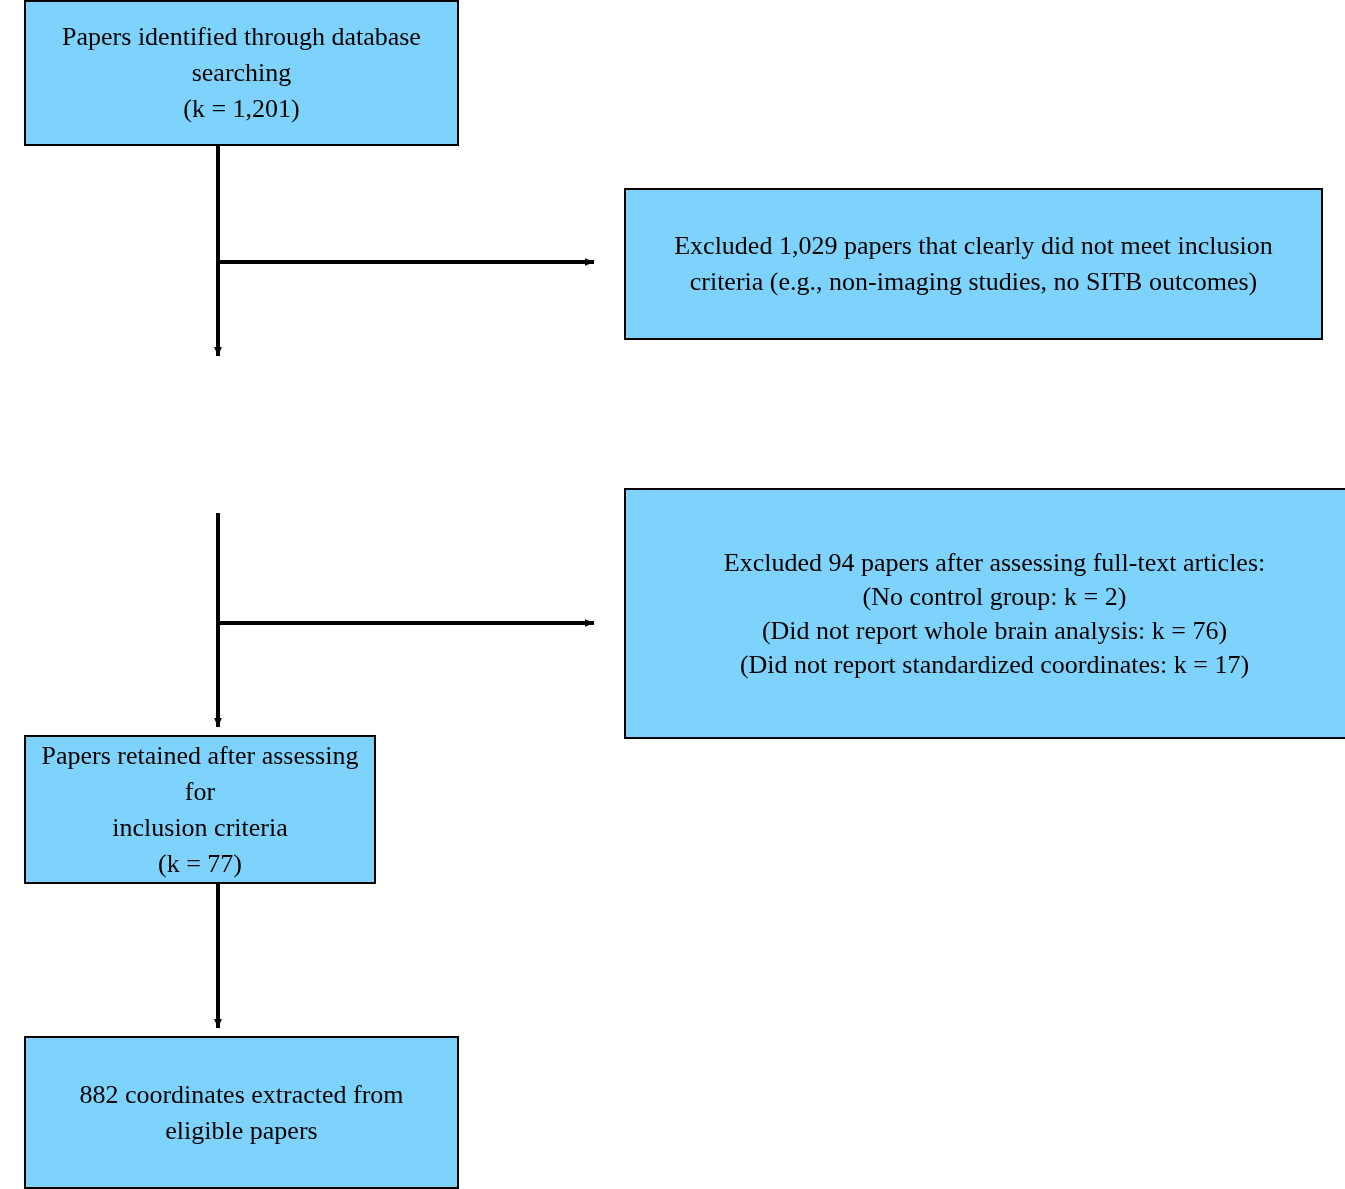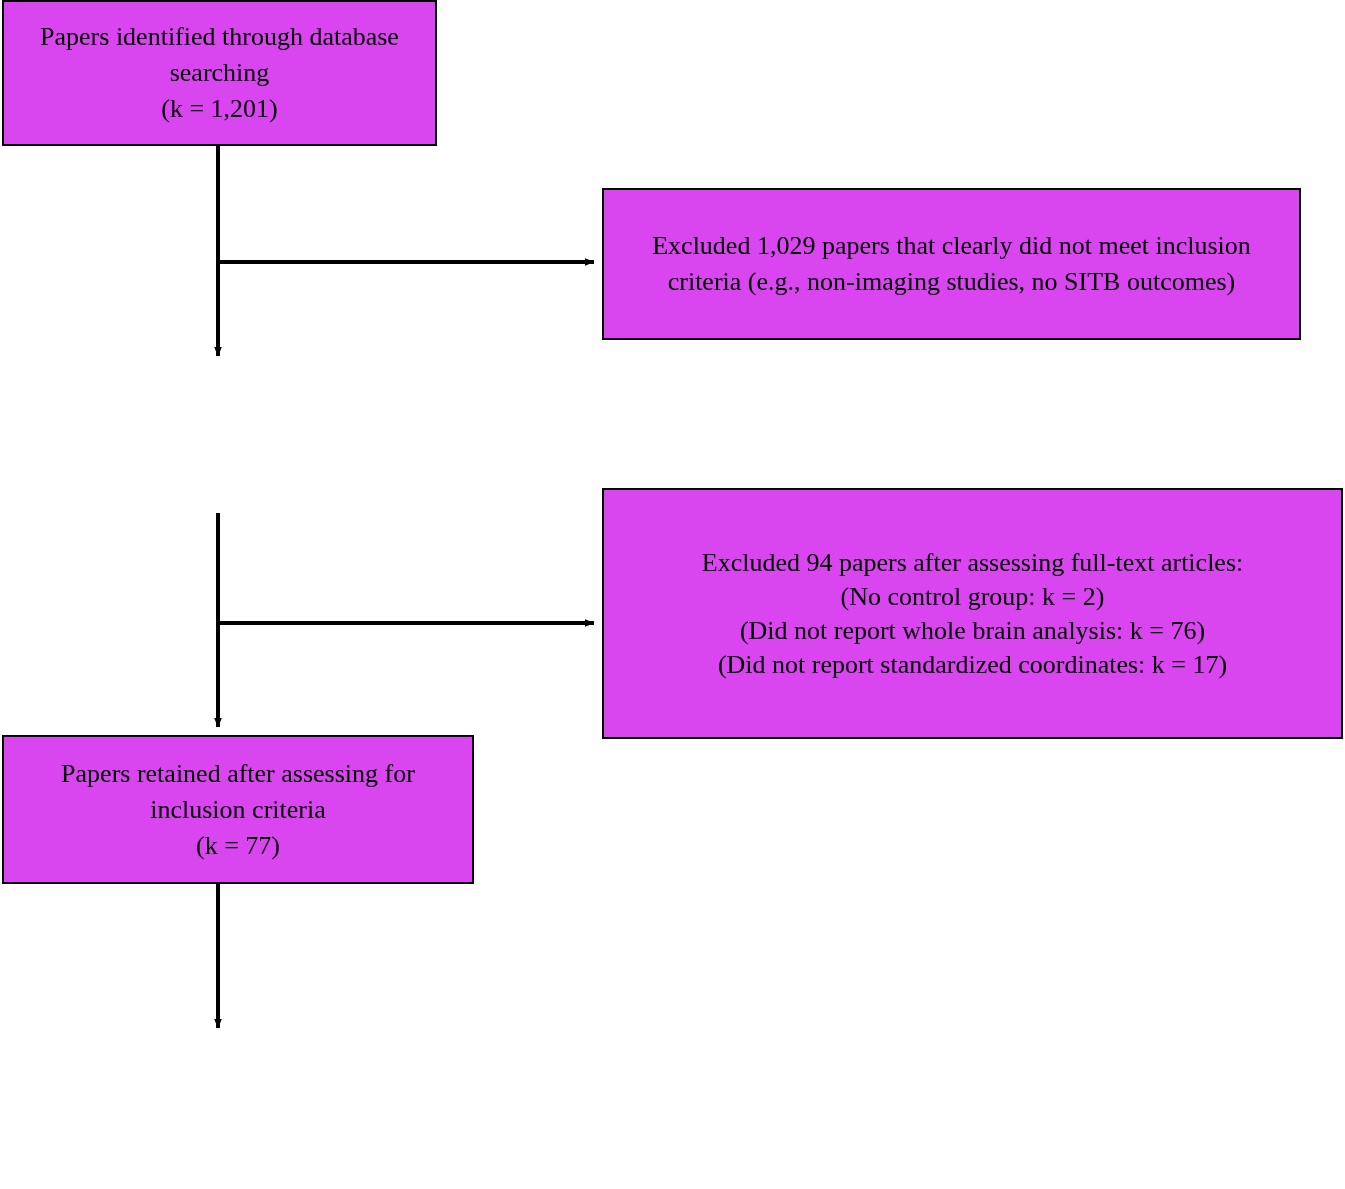--- a/index.html
+++ b/index.html
@@ -13,25 +13,26 @@
     height: 1189px;
     background: #ffffff;
     font-family: "Liberation Serif", "DejaVu Serif", serif;
     color: #000000;
     overflow: hidden;
   }
   .flow-box {
     position: absolute;
     box-sizing: border-box;
     border: 2px solid #000000;
-    background: #d946ef;
+    background: #7dd3fc;
     display: flex;
     align-items: center;
     justify-content: center;
     text-align: center;
+    margin-left: 22px;
   }
   .box-text {
     font-size: 26px;
     line-height: 36px;
     white-space: pre-line;
     padding: 0 10px;
   }
   .box-text.tight {
     line-height: 34px;
   }
@@ -79,20 +80,24 @@
   </div>
 
 
   <div class="flow-box" style="left:602px; top:488px; width:741px; height:251px;">
     <div class="box-text tight">Excluded 94 papers after assessing full-text articles:
 (No control group: k = 2)
 (Did not report whole brain analysis: k = 76)
 (Did not report standardized coordinates: k = 17)</div>
   </div>
 
-  <div class="flow-box" style="left:2px; top:735px; width:472px; height:149px;">
+  <div class="flow-box" style="left:2px; top:735px; width:352px; height:149px;">
     <div class="box-text">Papers retained after assessing for
 inclusion criteria
 (k = 77)</div>
   </div>
 
+  <div class="flow-box" style="left:2px; top:1036px; width:435px; height:153px;">
+    <div class="box-text">882 coordinates extracted from
+eligible papers</div>
+  </div>
 
 </div>
 
 </body></html>

